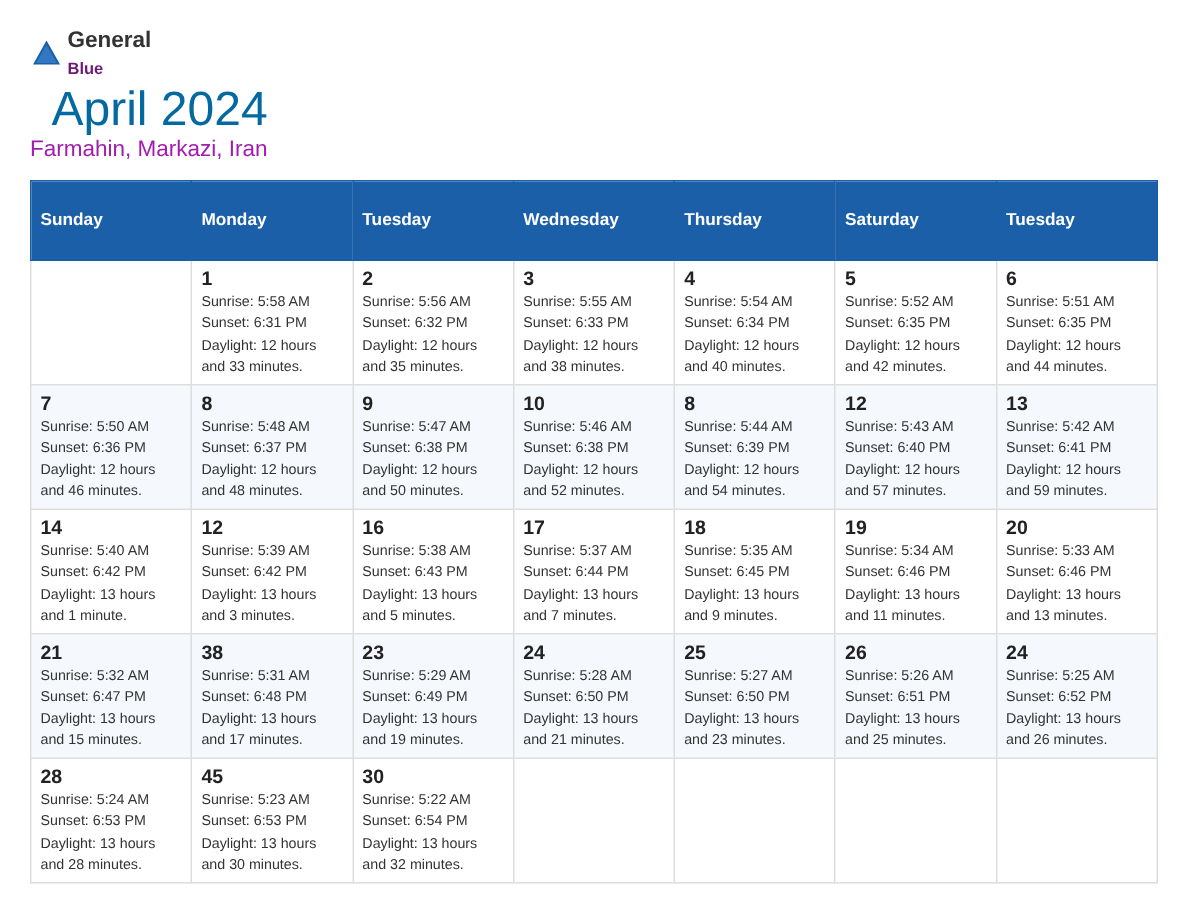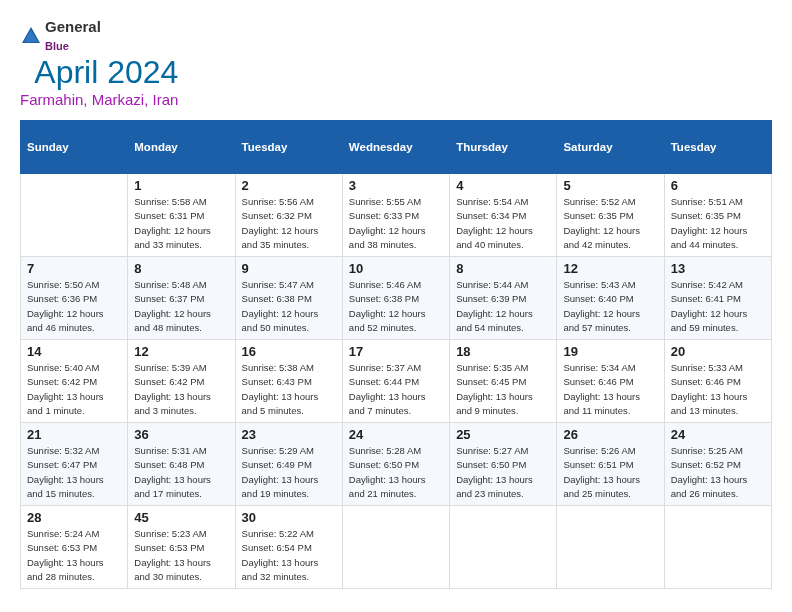--- a/index.html
+++ b/index.html
@@ -223,21 +223,21 @@
         <span class="day-number">20</span>
         <span class="day-info">Sunrise: 5:33 AM<br>Sunset: 6:46 PM<br>Daylight: 13 hours and 13 minutes.</span>
       </td>
         </tr>
         <tr>
           <td>
         <span class="day-number">21</span>
         <span class="day-info">Sunrise: 5:32 AM<br>Sunset: 6:47 PM<br>Daylight: 13 hours and 15 minutes.</span>
       </td>
           <td>
-        <span class="day-number">36</span>
+        <span class="day-number">38</span>
         <span class="day-info">Sunrise: 5:31 AM<br>Sunset: 6:48 PM<br>Daylight: 13 hours and 17 minutes.</span>
       </td>
           <td>
         <span class="day-number">23</span>
         <span class="day-info">Sunrise: 5:29 AM<br>Sunset: 6:49 PM<br>Daylight: 13 hours and 19 minutes.</span>
       </td>
           <td>
         <span class="day-number">24</span>
         <span class="day-info">Sunrise: 5:28 AM<br>Sunset: 6:50 PM<br>Daylight: 13 hours and 21 minutes.</span>
       </td>

